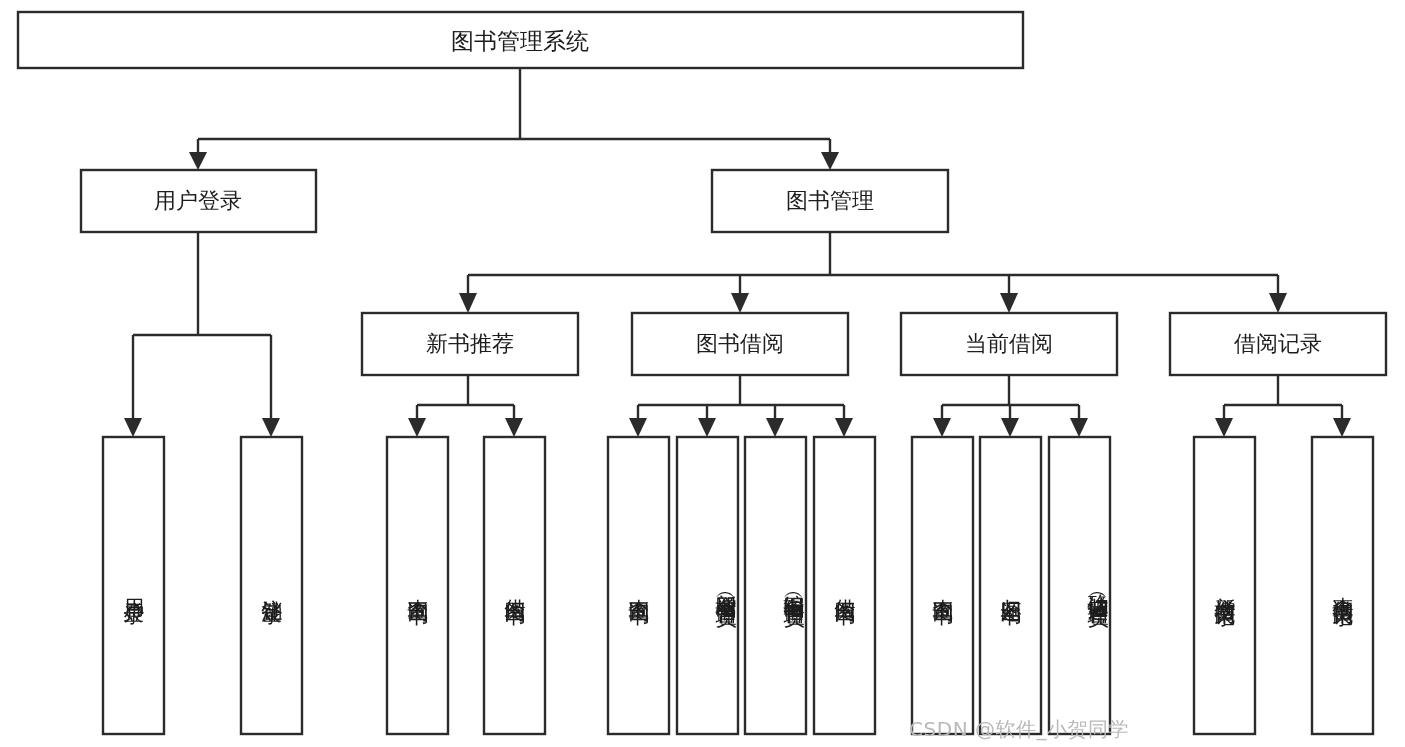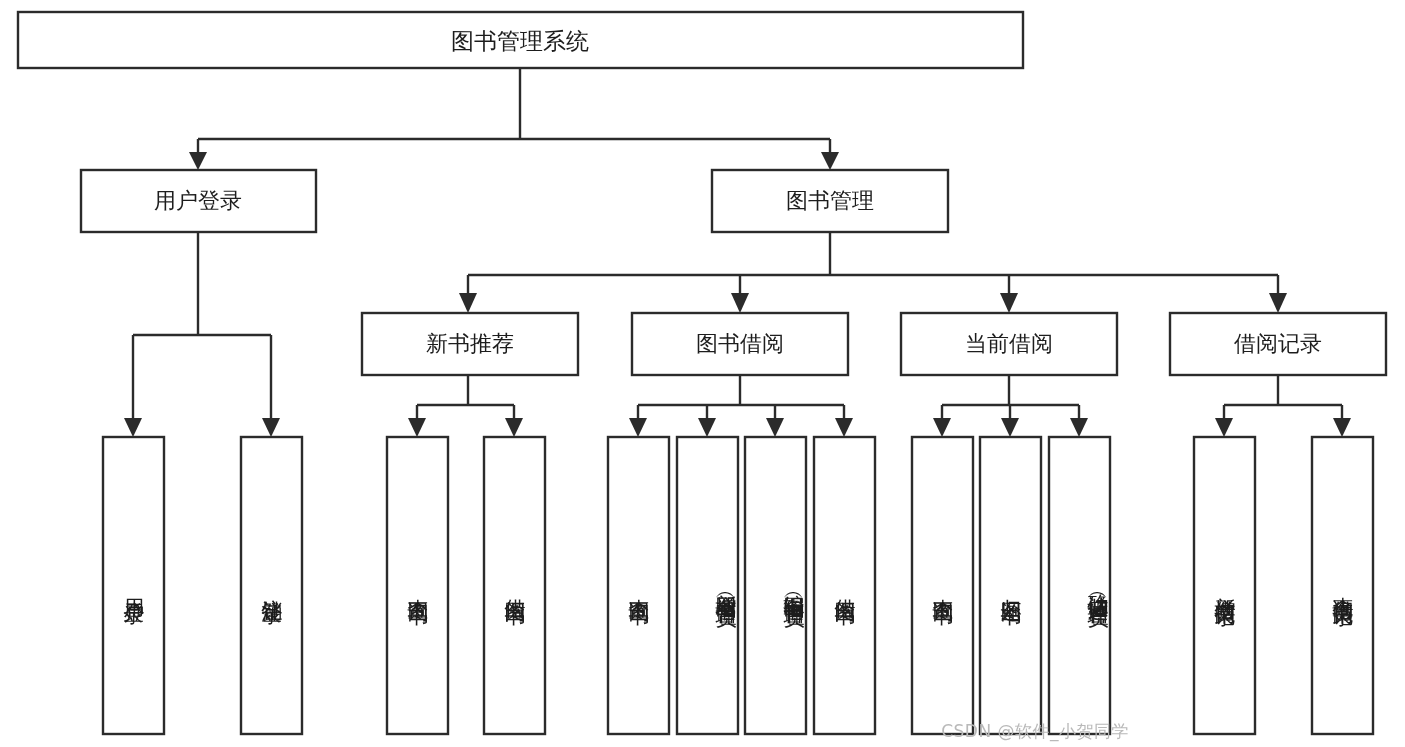--- a/index.html
+++ b/index.html
@@ -67,21 +67,21 @@
     color: #1d1d1d;
     white-space: normal;
     text-align: center;
     pointer-events: auto;
   }
   .watermark {
     position: absolute;
     right: 8px;
     bottom: 4px;
     font-family: "DejaVu Sans", "Liberation Sans", sans-serif;
-    font-size: 17px;
+    font-size: 20px;
     color: #b9b9b9;
     letter-spacing: 0.5px;
     user-select: none;
   }
 </style>
 </head>
 <body>
 
 <div id="diagram-root">
 

